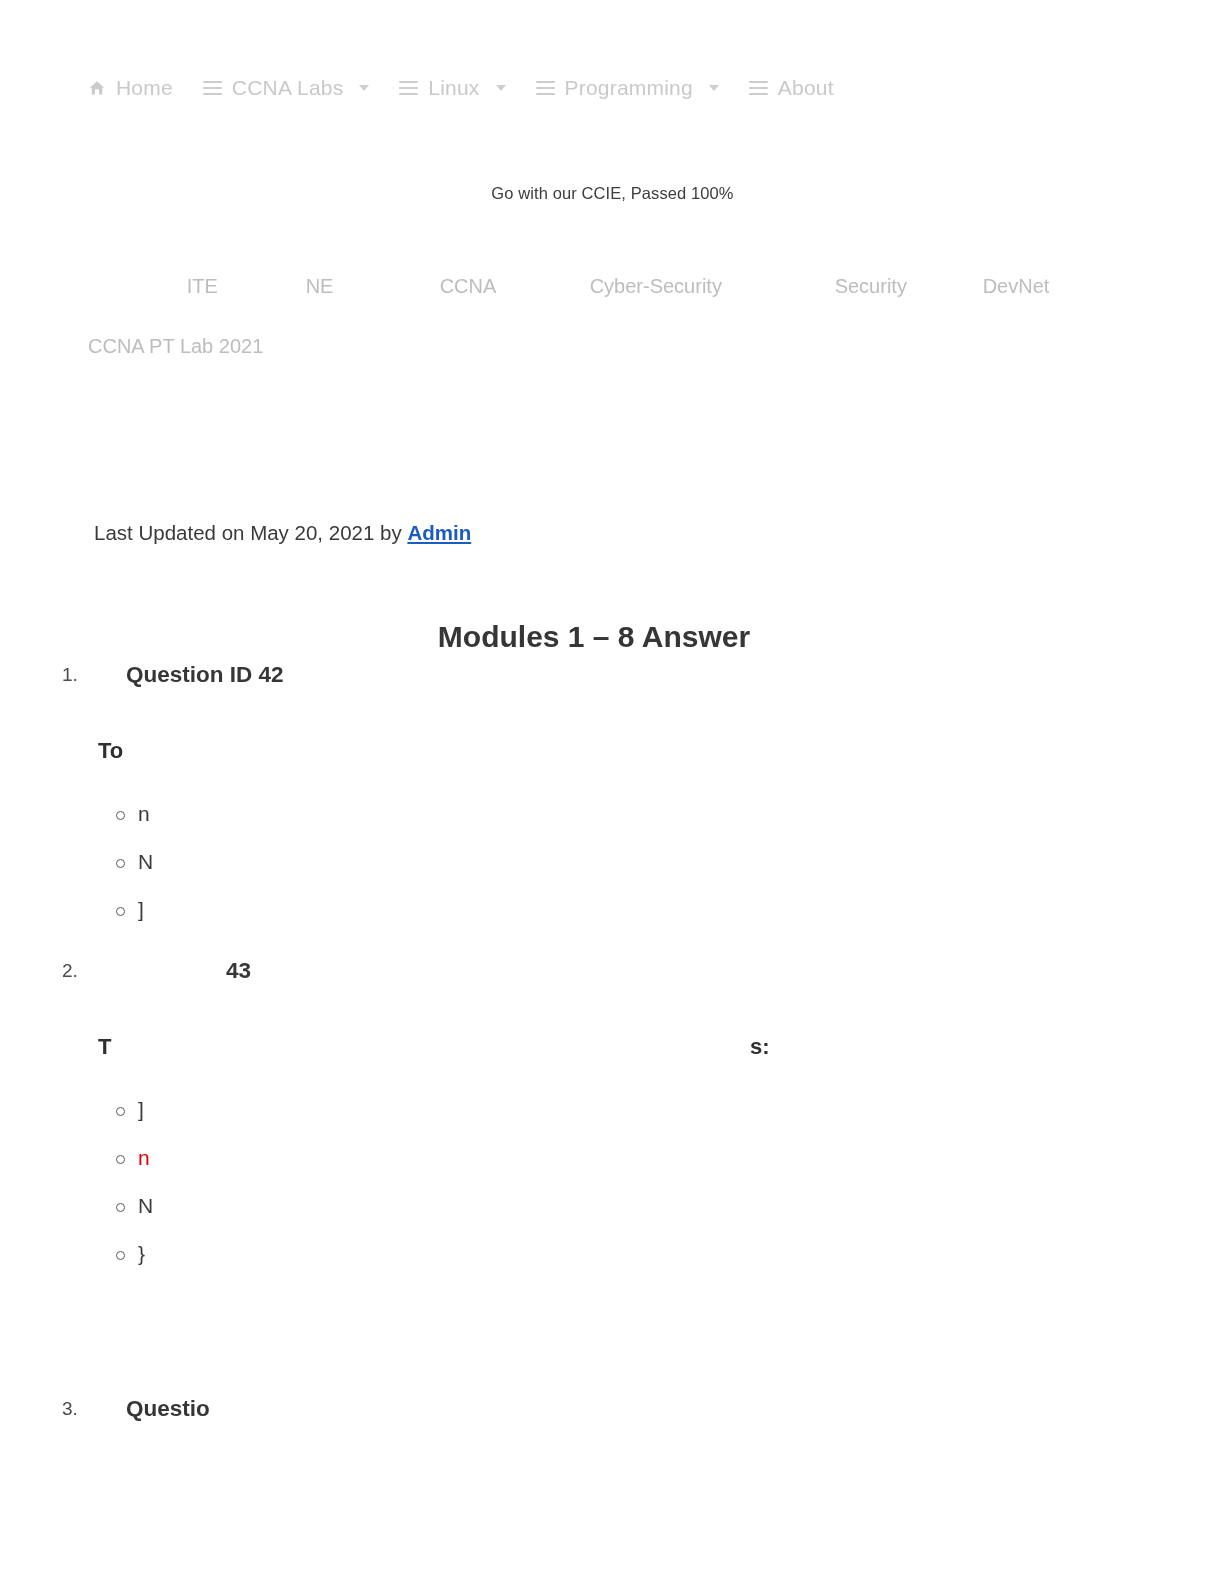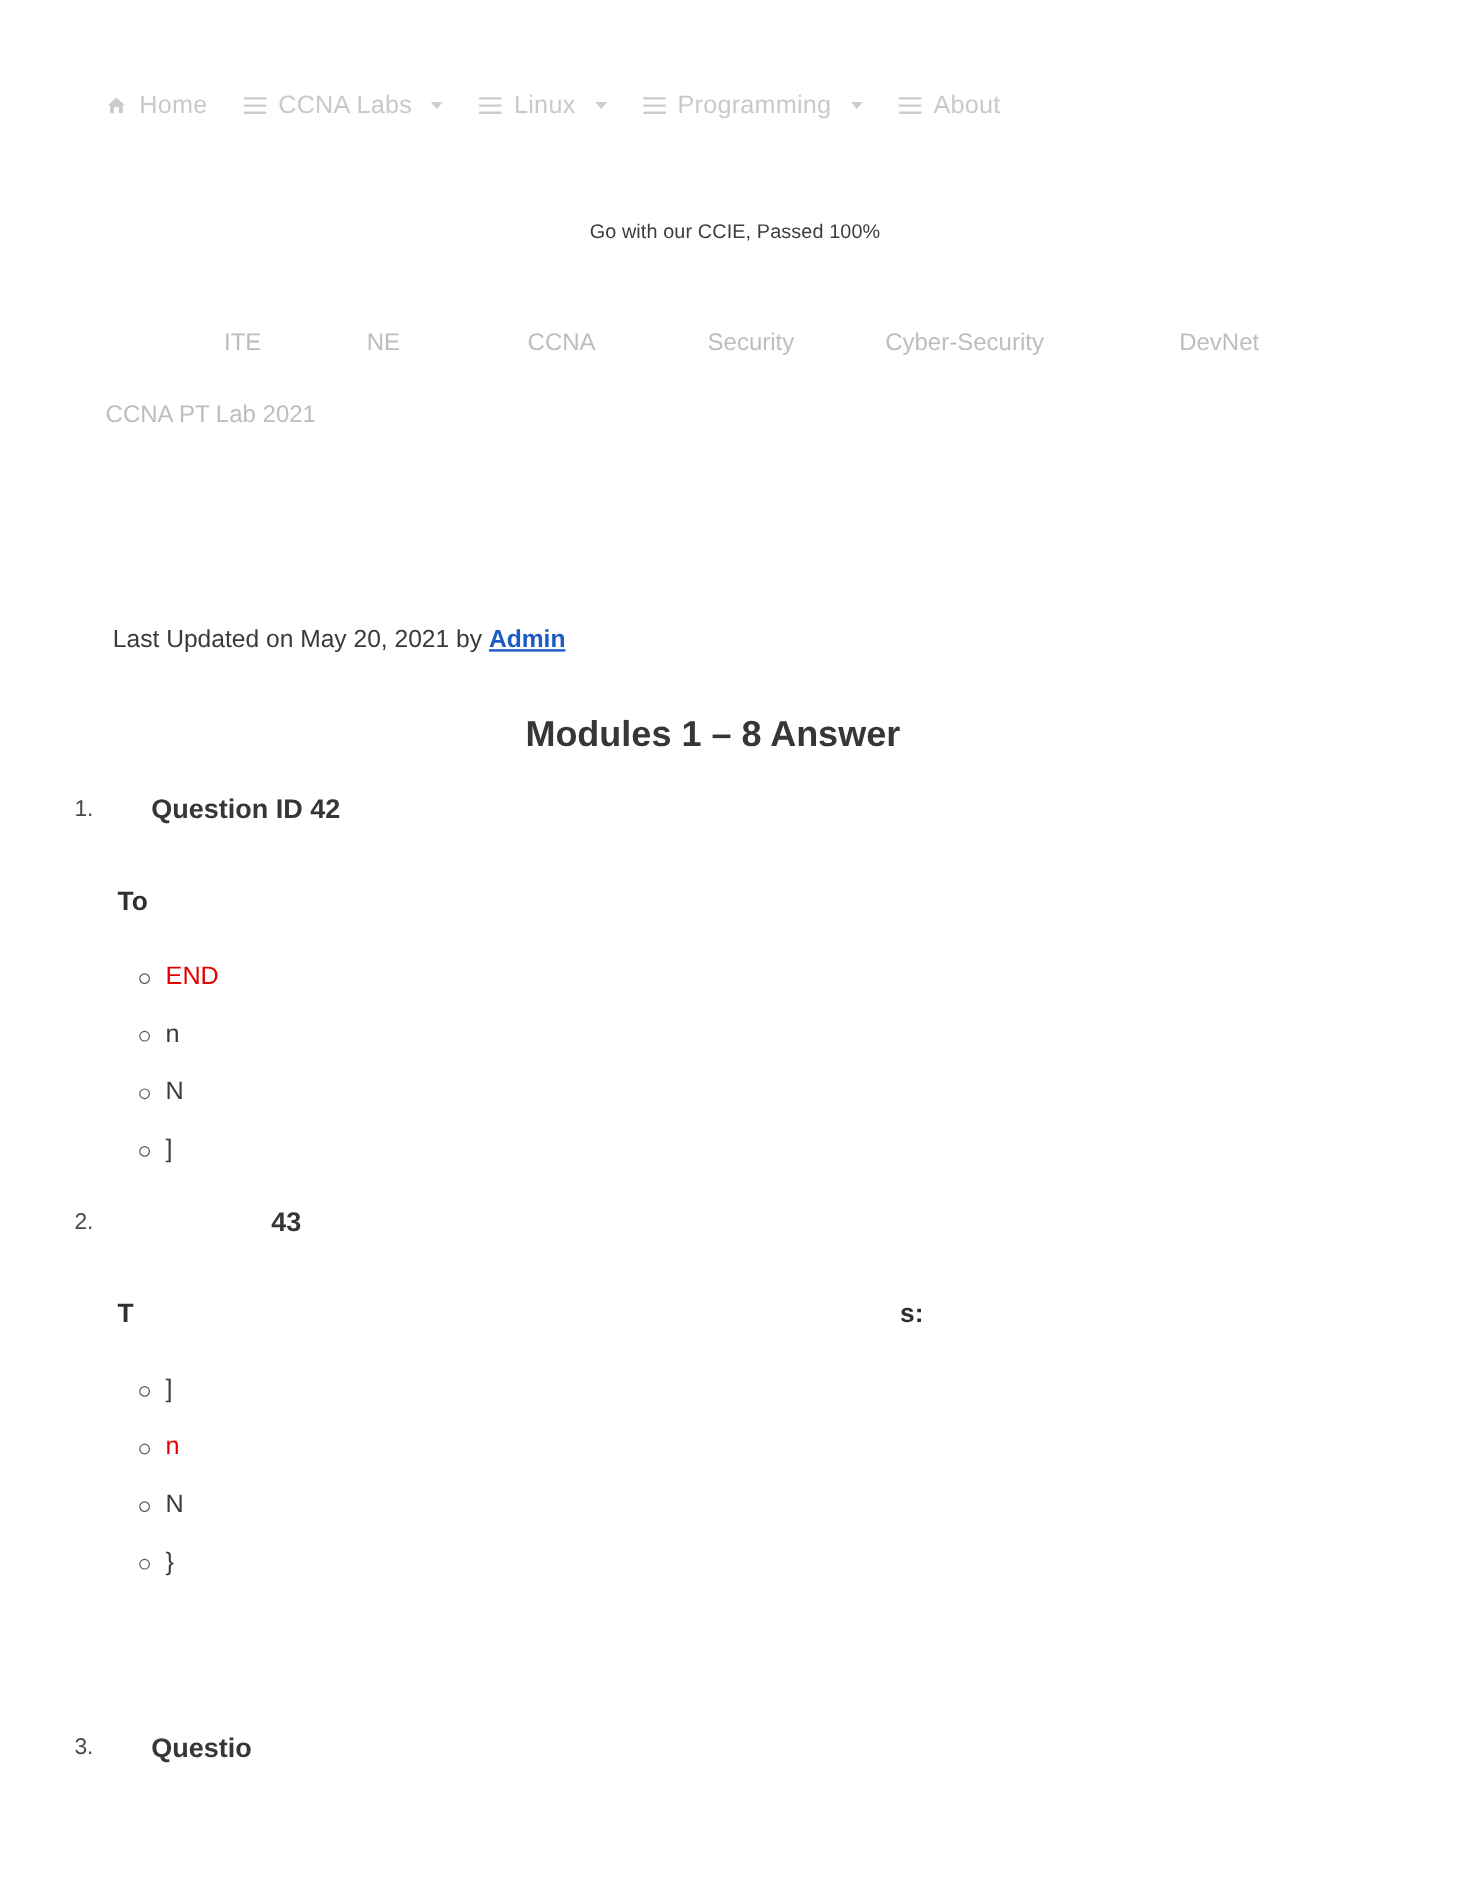--- a/index.html
+++ b/index.html
@@ -106,21 +106,21 @@
     color: #3a3a3a;
   }
   .byline a {
     color: #1b5bc4;
     text-decoration: underline;
     font-weight: bold;
   }
 
   .modules-heading {
     position: absolute;
-    left: 94px; top: 571px;
+    left: 94px; top: 595px;
     width: 1000px;
     text-align: center;
     font-size: 30px;
     font-weight: bold;
     color: #363636;
   }
 
   
   .qlist {
     position: absolute;
@@ -242,22 +242,22 @@
 
   </nav>
 
   <div class="tagline">Go with our CCIE, Passed 100%</div>
 
   <nav class="secondary-nav">
     <div class="row">
       <span class="sec-item" style="width:119px">ITE</span>
       <span class="sec-item" style="width:134px">NE</span>
       <span class="sec-item" style="width:150px">CCNA</span>
+      <span class="sec-item" style="width:245px">Cyber-Security</span>
       <span class="sec-item" style="width:148px">Security</span>
-      <span class="sec-item" style="width:245px">Cyber-Security</span>
       <span class="sec-item">DevNet</span>
       <span class="sec-item" style="width:100%">CCNA PT Lab 2021</span>
     </div>
   </nav>
 
 
   <div class="byline">
     <span>Last Updated on May 20, 2021 by </span><a href="#">Admin</a>
   </div>
 
@@ -266,21 +266,20 @@
   <ol class="qlist">
 
     <li class="qitem">
       <span class="qnumber">1.</span>
       <div class="qtitle">Question ID 42</div>
       <div class="qtext">
         <span>To</span>
         <span class="tail"></span>
       </div>
       <ul class="opts">
-        <li class="opt correct">END</li>
         <li class="opt">n</li>
         <li class="opt">N</li>
         <li class="opt">]</li>
       </ul>
     </li>
 
     <li class="qitem" style="margin-top:22px">
       <span class="qnumber">2.</span>
       <div class="qtitle">                43</div>
       <div class="qtext">

